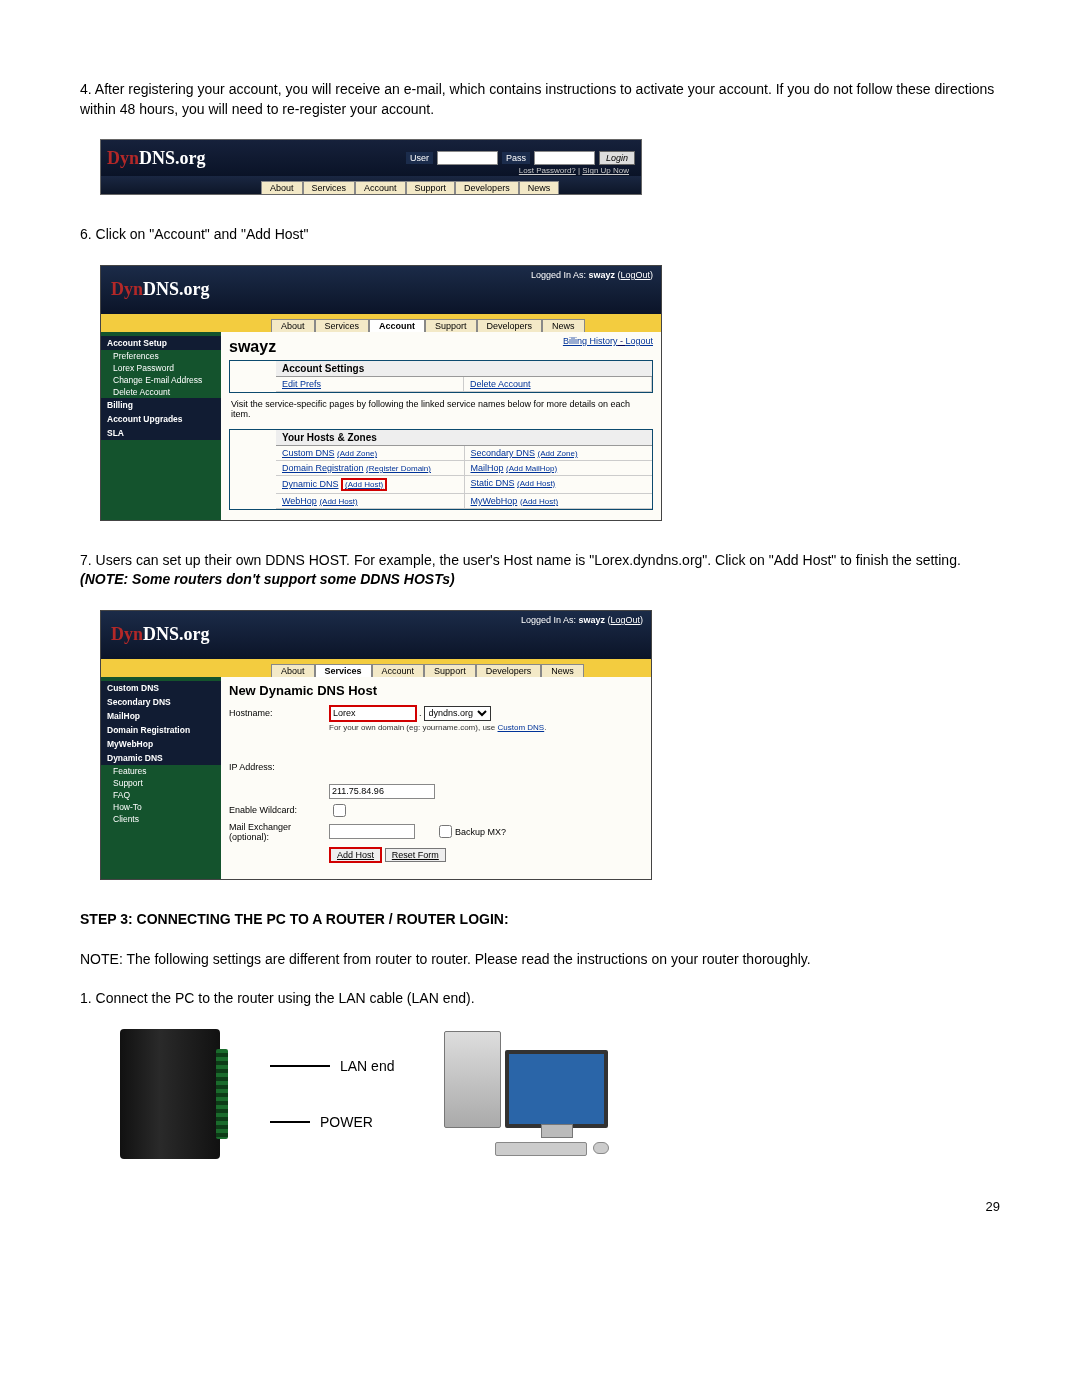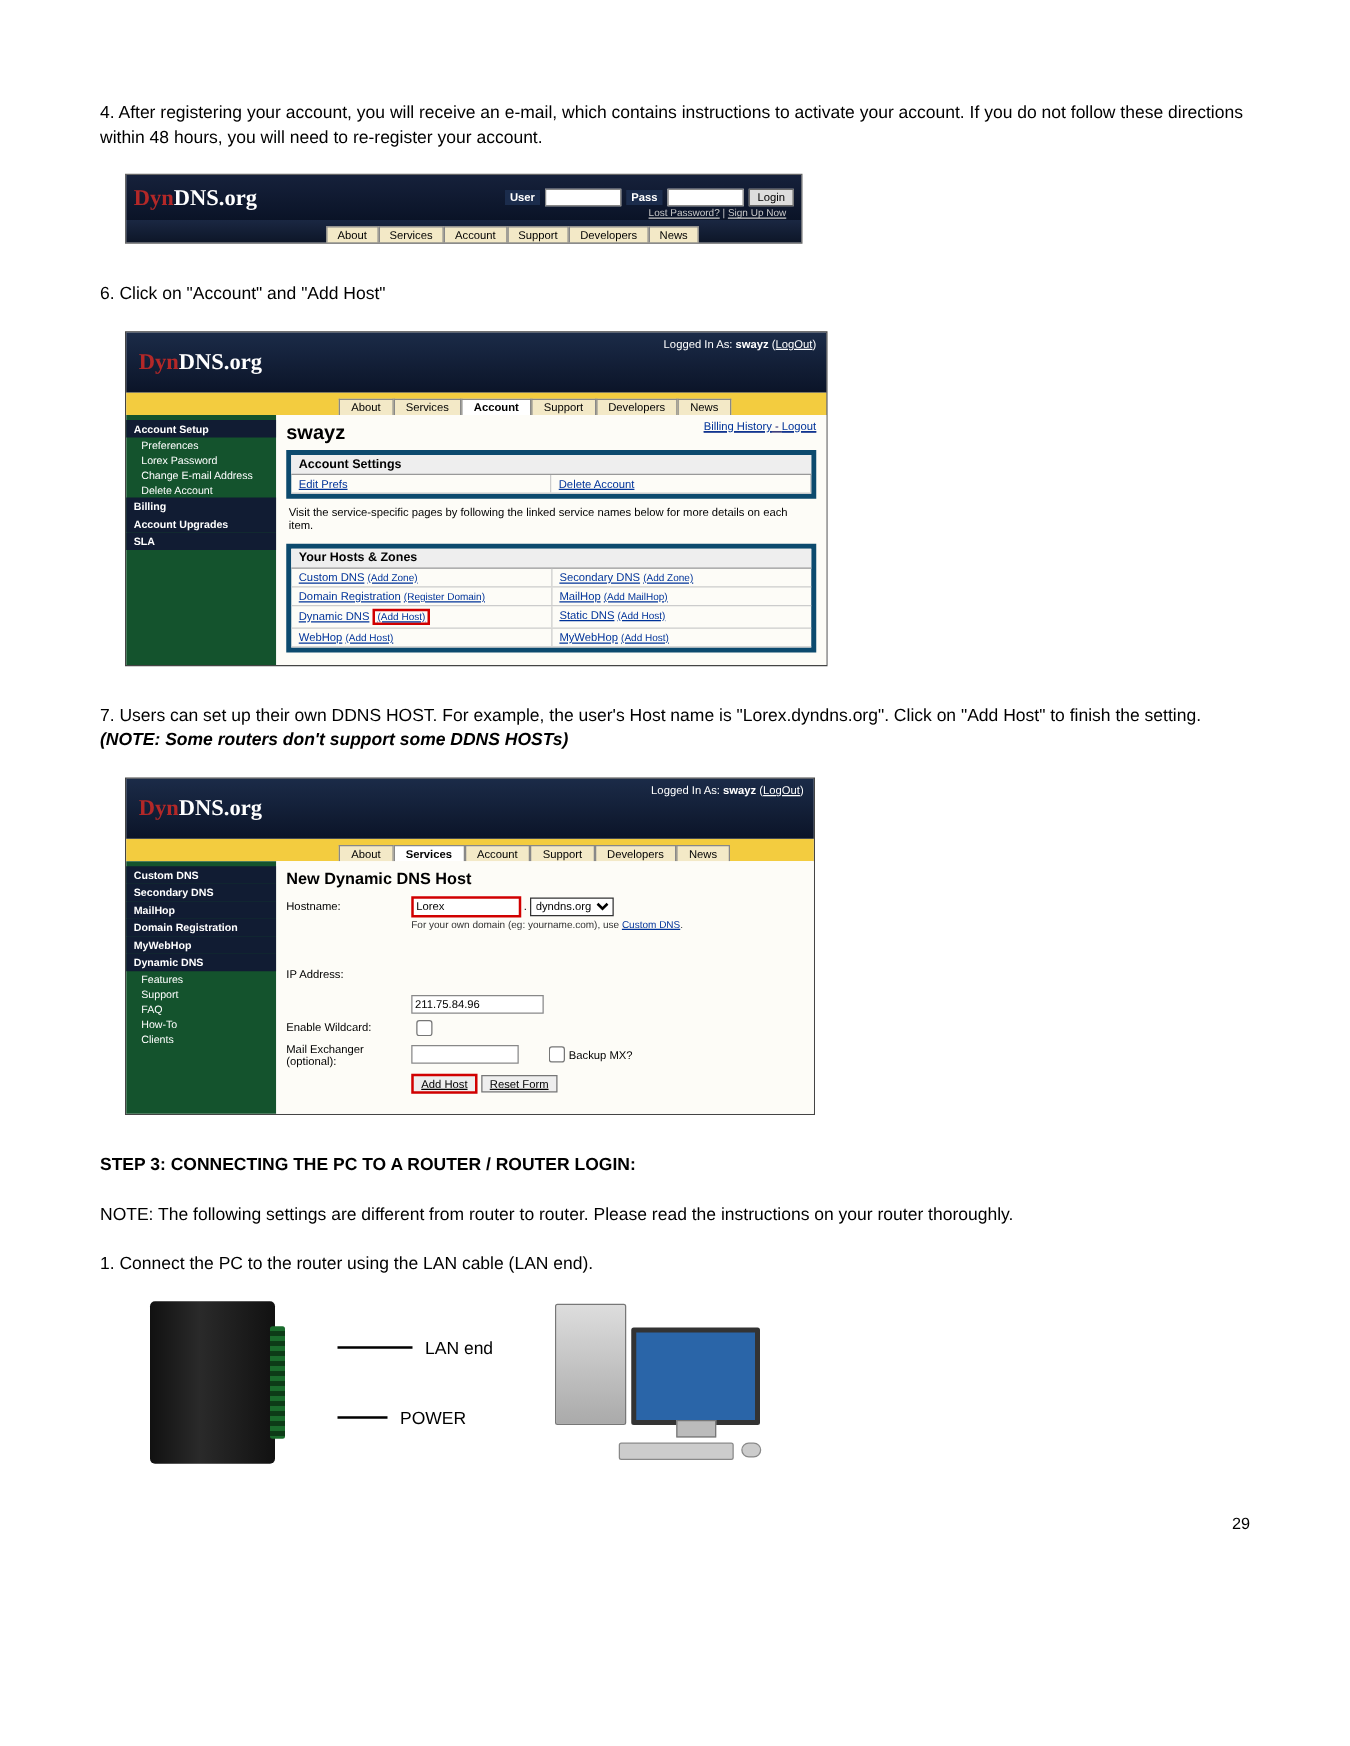--- a/index.html
+++ b/index.html
@@ -66,27 +66,27 @@
     width: 55px;
     height: 12px;
     border: 1px solid #888;
     font-size: 9px;
     padding: 0 2px;
   }
   .login-form .lbl {
     background: #1b2c4c;
     padding: 1px 4px;
     font-size: 9px;
-    font-weight: bold;
   }
   .login-btn {
     background: #ddd;
     border: 1px solid #666;
     font-size: 9px;
     padding: 1px 6px;
+    font-style: italic;
   }
   .login-links {
     position: absolute;
     right: 12px;
     bottom: 1px;
     font-size: 8px;
     color: #c9c9c9;
   }
   .login-links span {
     text-decoration: underline;
@@ -187,22 +187,23 @@
   .content .right-links {
     float: right;
     font-size: 9px;
     color: #005;
     text-decoration: underline;
   }
   .content .right-links span {
     text-decoration: underline;
   }
   .section-box {
-    border: 4px solid #0c4a6e;
+    border: 1px solid #0c4a6e;
     margin-top: 4px;
+    padding-left: 46px;
   }
   .section-box .title {
     background: #eee;
     font-weight: bold;
     padding: 2px 6px;
     border-bottom: 1px solid #999;
     font-size: 10px;
   }
   .acct-row {
     display: flex;

